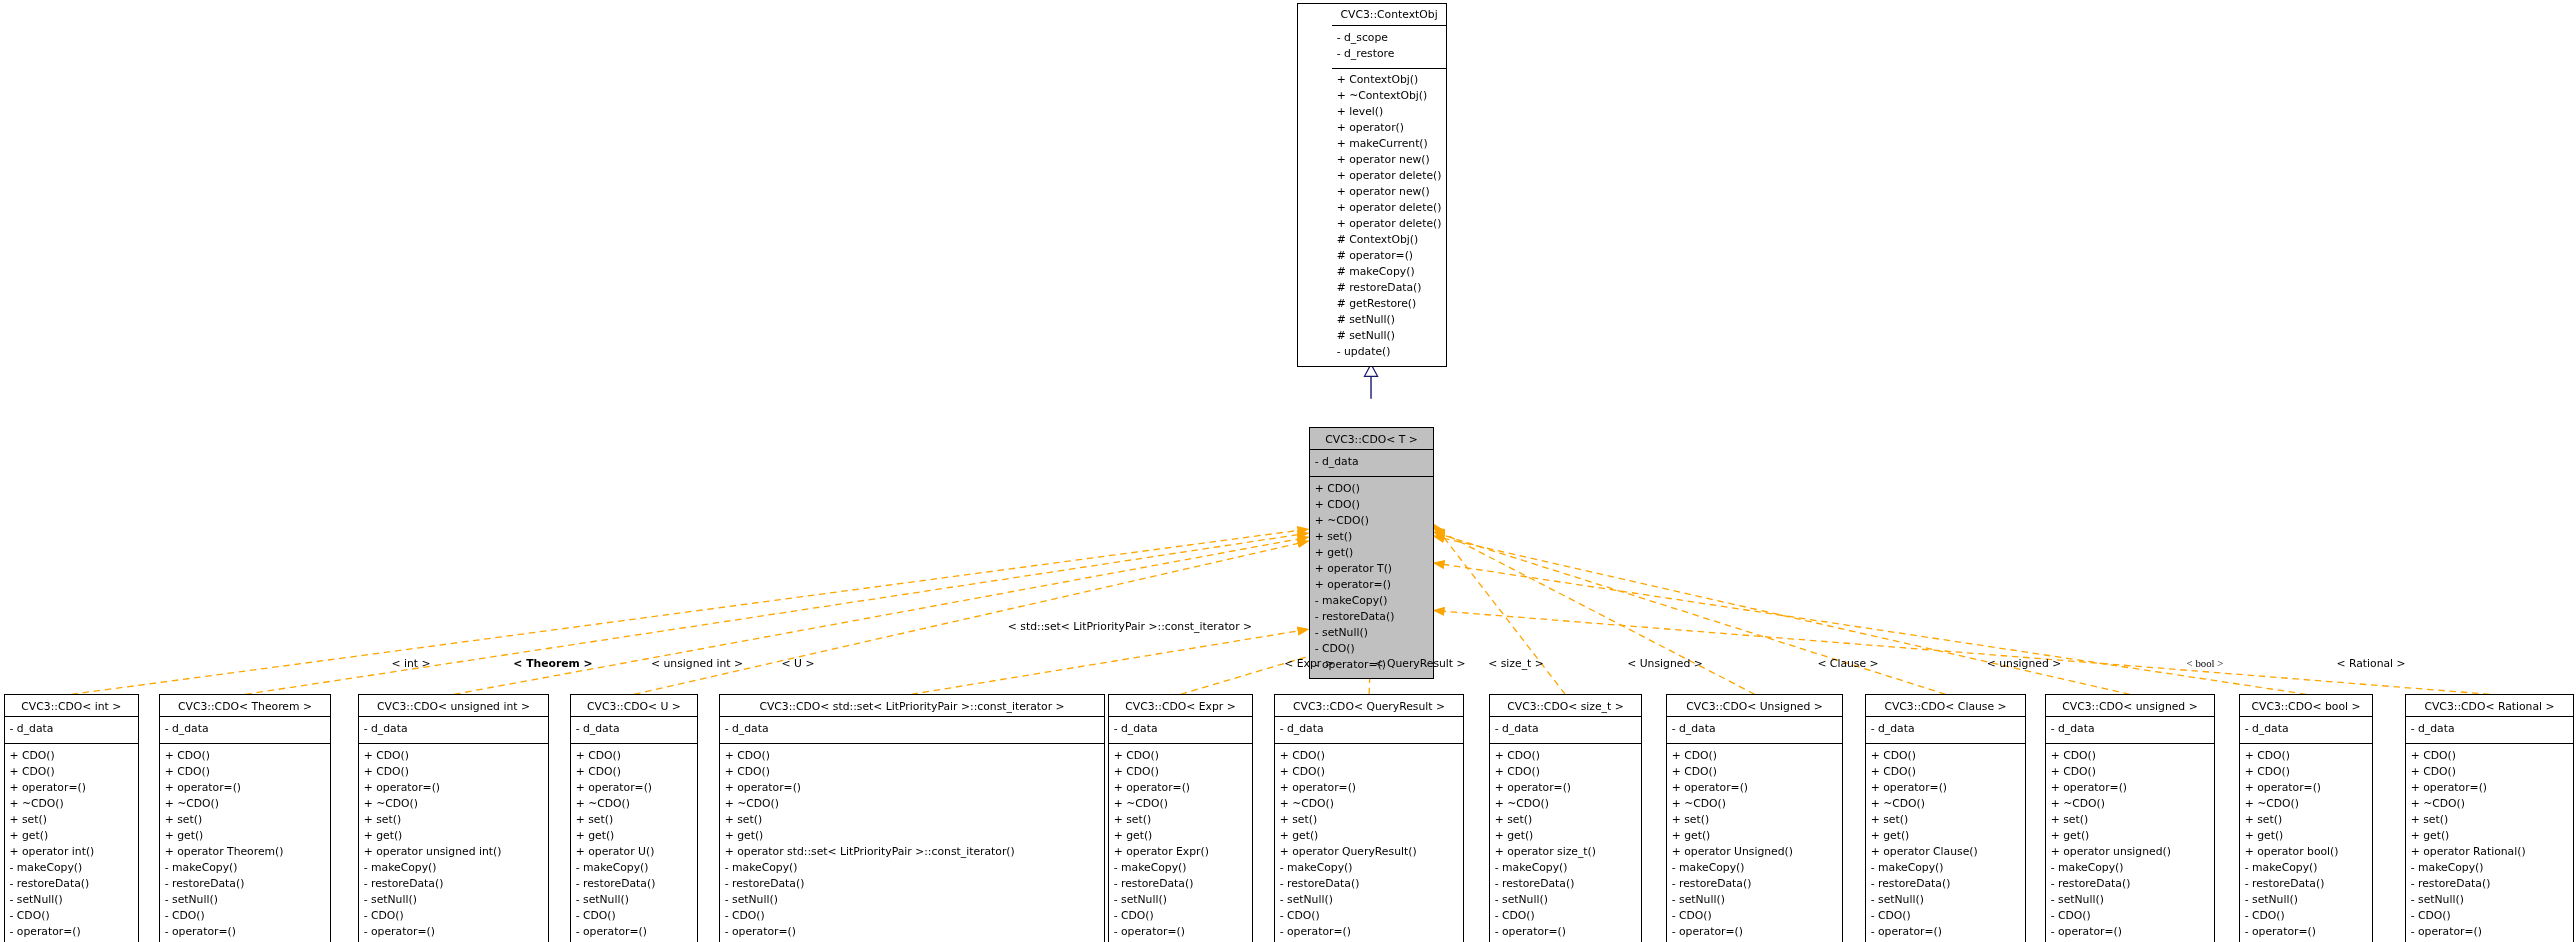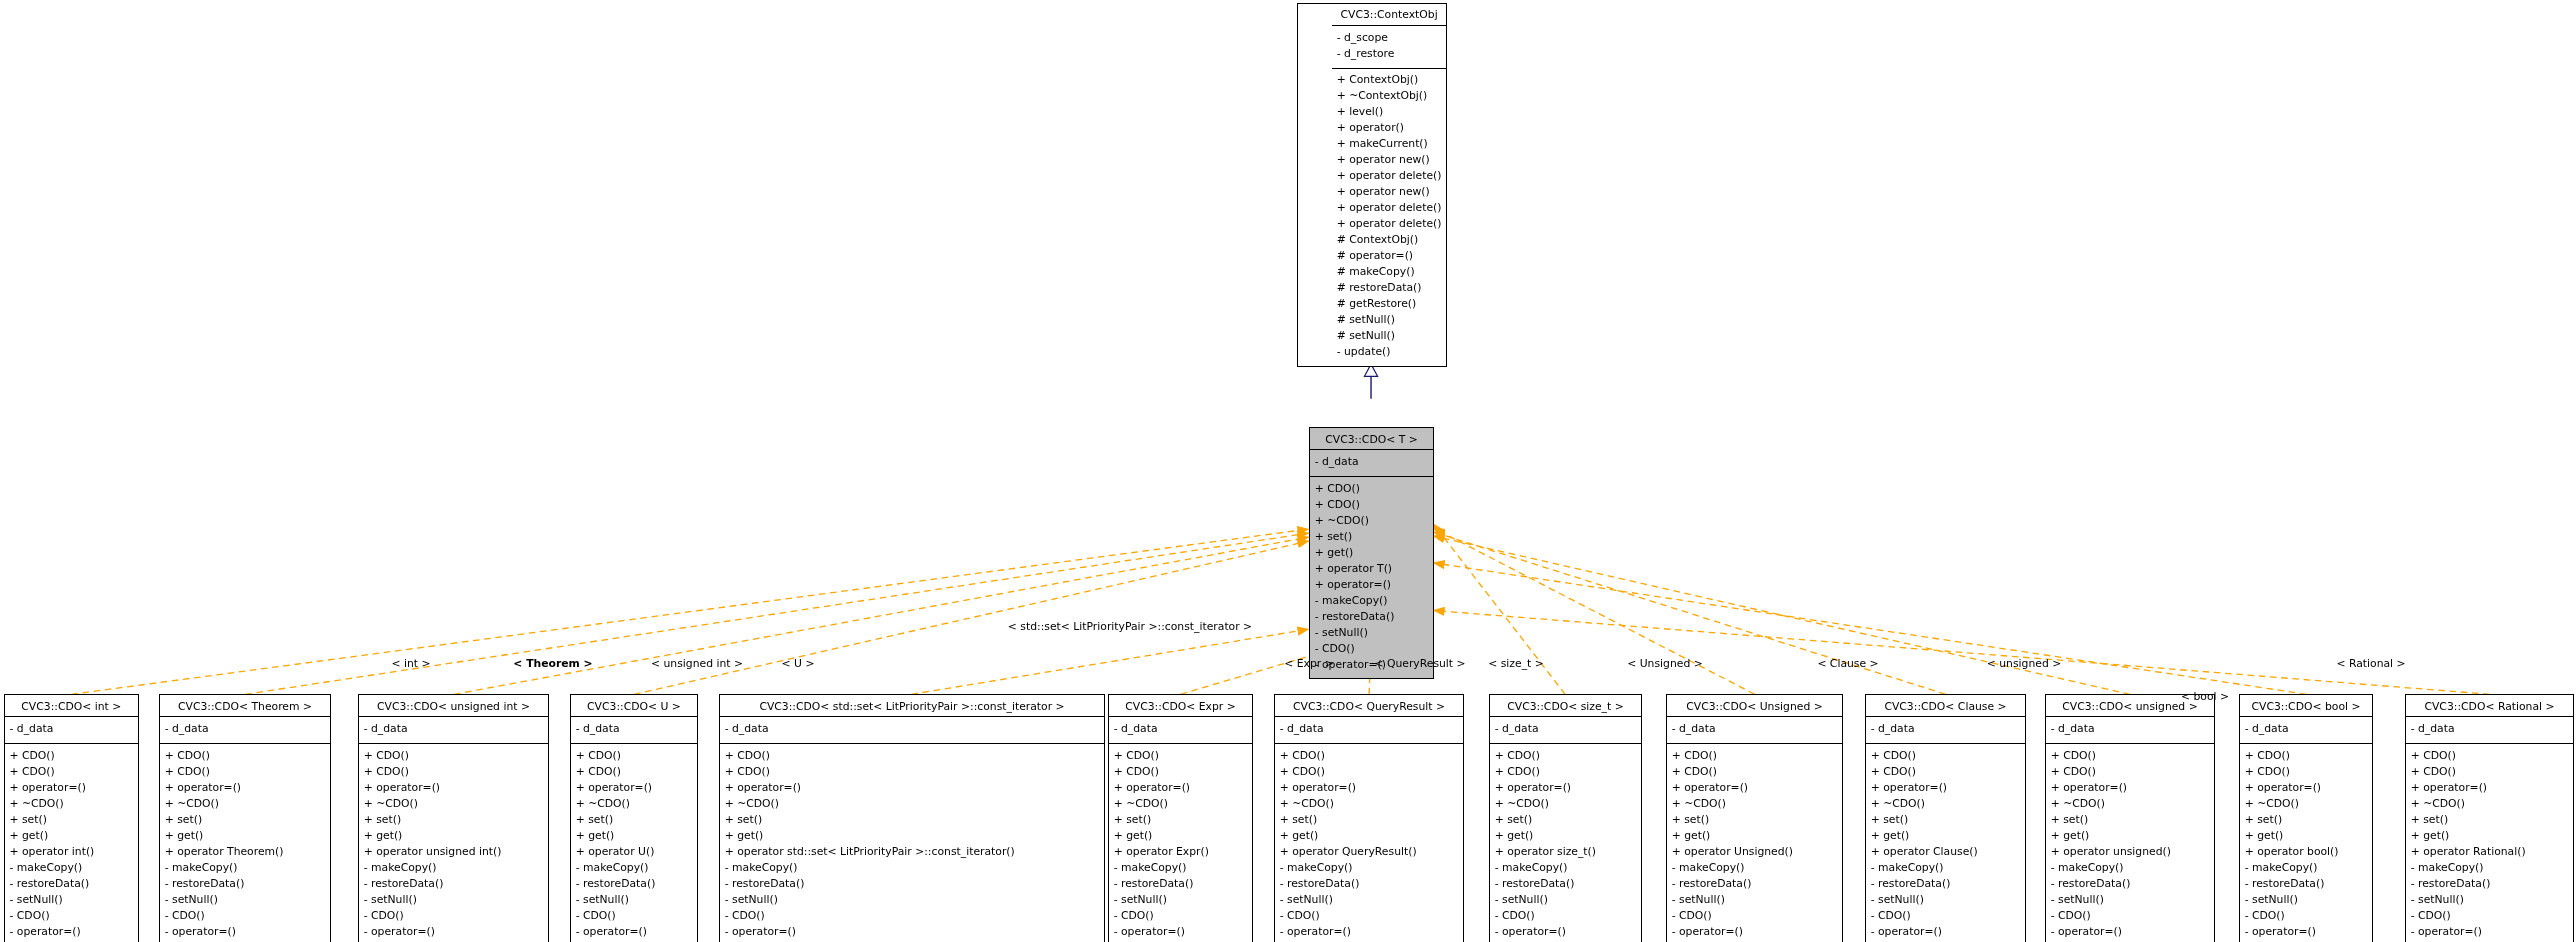--- a/index.html
+++ b/index.html
@@ -382,17 +382,17 @@
       <div class="edge-label" style="left: 553px; top: 657px; font-weight: bold;">&lt; Theorem &gt;</div>
       <div class="edge-label" style="left: 697px; top: 657px;">&lt; unsigned int &gt;</div>
       <div class="edge-label" style="left: 798px; top: 657px;">&lt; U &gt;</div>
       <div class="edge-label" style="left: 1130px; top: 620px;">&lt; std::set&lt; LitPriorityPair &gt;::const_iterator &gt;</div>
       <div class="edge-label" style="left: 1309px; top: 657px; text-align: center;">&lt; Expr &gt;</div>
       <div class="edge-label" style="left: 1420px; top: 657px;">&lt; QueryResult &gt;</div>
       <div class="edge-label" style="left: 1516px; top: 657px;">&lt; size_t &gt;</div>
       <div class="edge-label" style="left: 1665px; top: 657px;">&lt; Unsigned &gt;</div>
       <div class="edge-label" style="left: 1848px; top: 657px;">&lt; Clause &gt;</div>
       <div class="edge-label" style="left: 2024px; top: 657px;">&lt; unsigned &gt;</div>
-      <div class="edge-label" style="left: 2205px; top: 690px;">&lt; bool &gt;</div>
+      <div class="edge-label" style="left: 2205px; top: 657px; font-family: Liberation Serif, serif;">&lt; bool &gt;</div>
       <div class="edge-label" style="left: 2371px; top: 657px;">&lt; Rational &gt;</div>
     </div>
 </div>
 
 
 </body></html>

